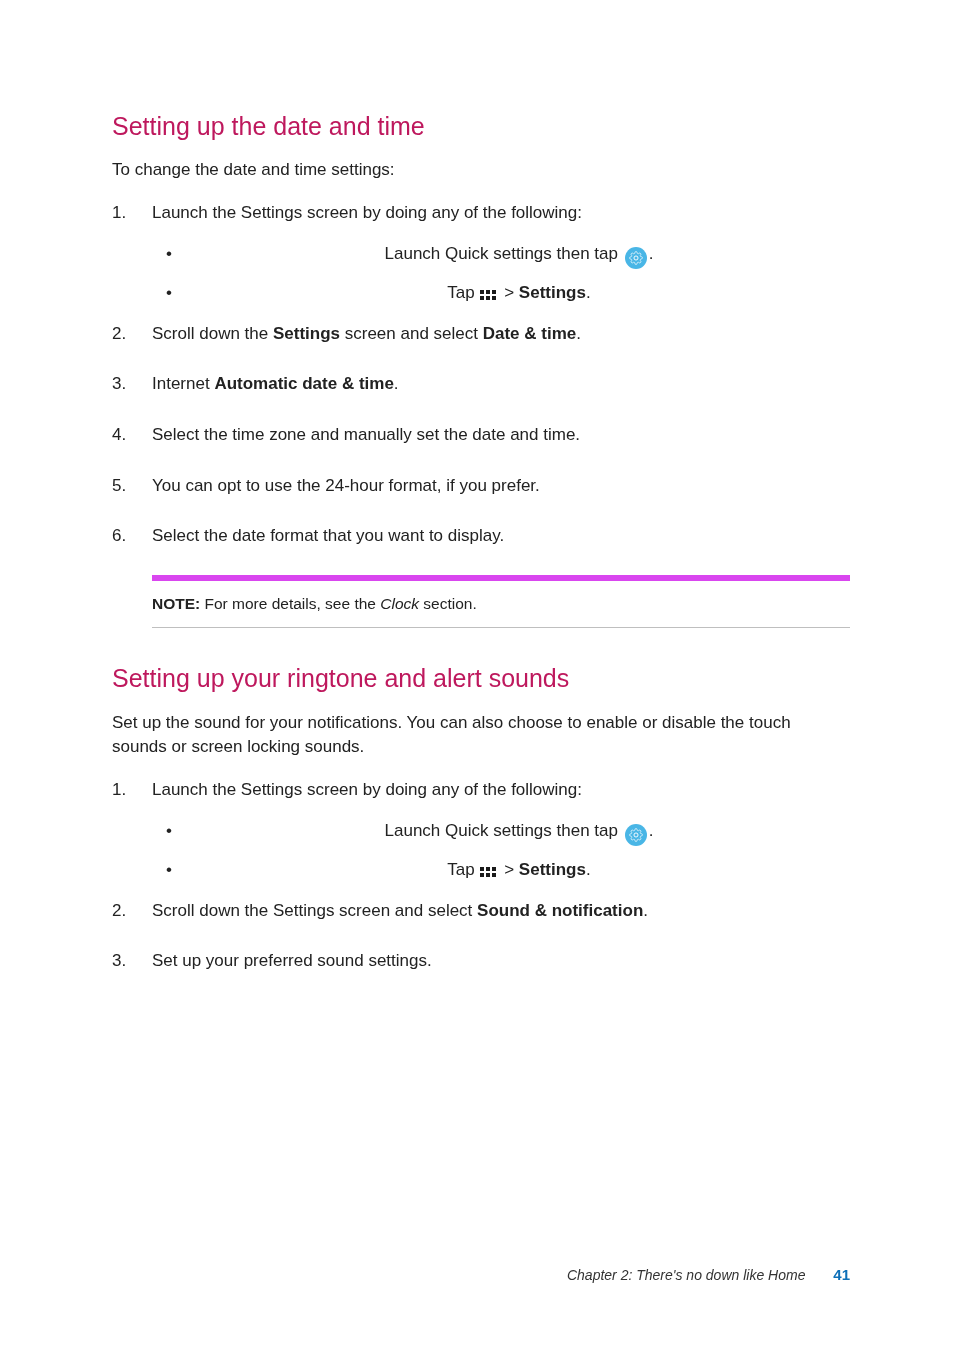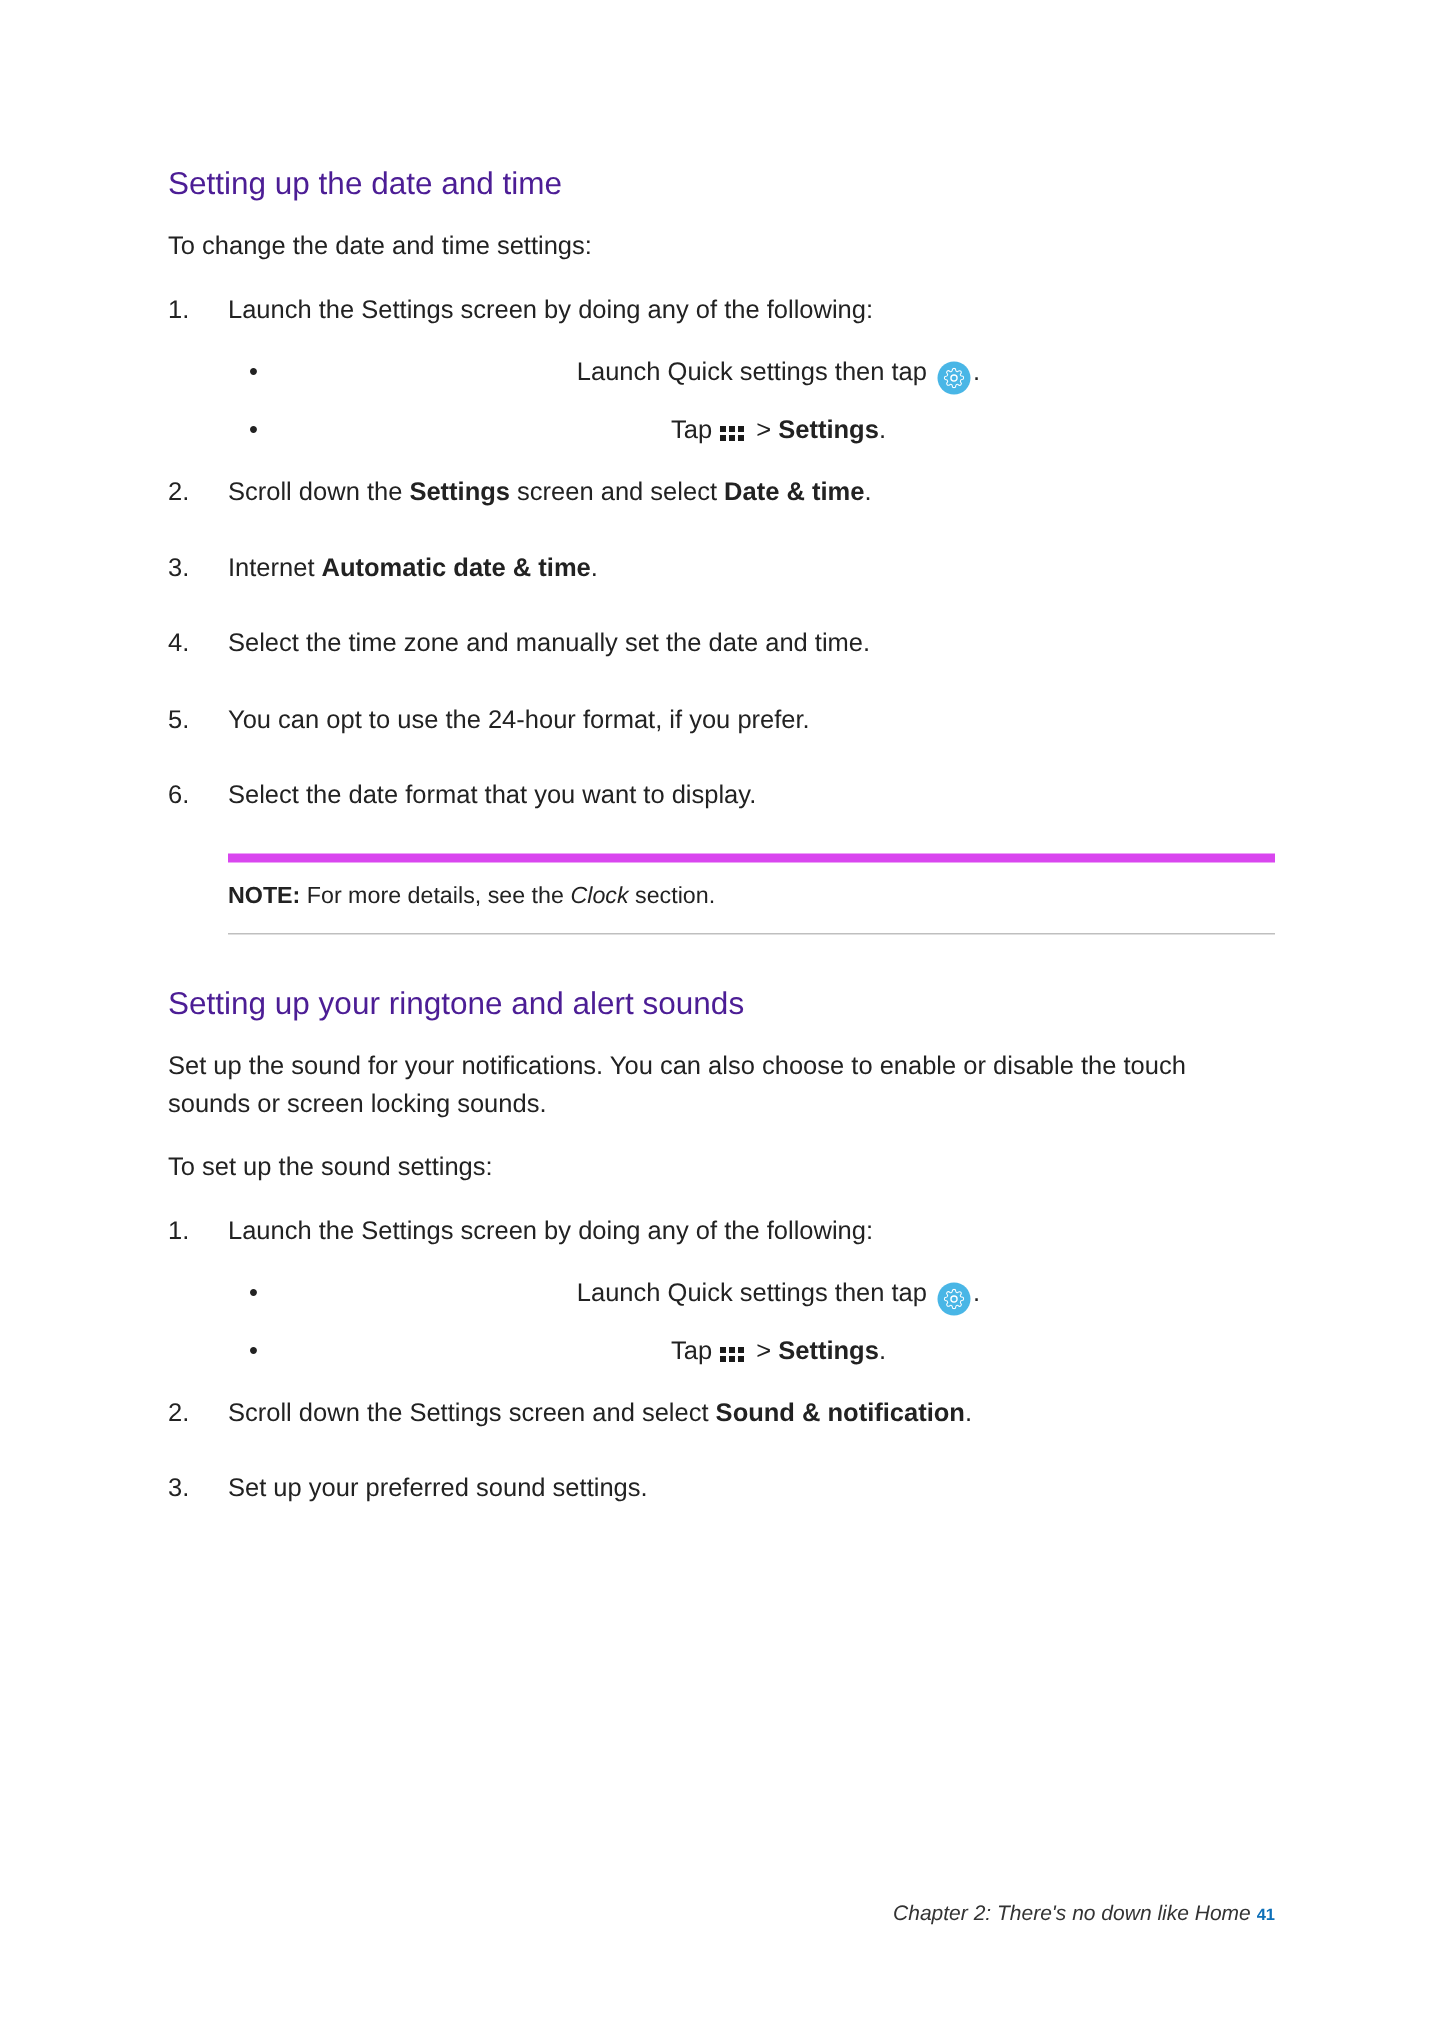--- a/index.html
+++ b/index.html
@@ -9,23 +9,23 @@
     font-size: 17px;
     line-height: 1.45;
     color: #222;
     background: #fff;
     position: relative;
   }
   .page {
     padding: 108px 104px 0 112px;
   }
   h2.section-heading {
-    color: #4c1d95;
+    color: #be185d;
     font-weight: 400;
-    font-size: 21px;
+    font-size: 25px;
     margin-bottom: 14px;
     margin-top: 0;
   }
   h2.section-heading.mt {
     margin-top: 32px;
   }
   p.body { margin-bottom: 18px; }
   ol.steps {
     list-style: none;
     counter-reset: step;
@@ -89,21 +89,21 @@
   }
   .note-box .nlabel { font-weight: 700; }
   .note-box .italic { font-style: italic; }
   .footer {
     position: absolute;
     bottom: 64px;
     right: 104px;
     font-size: 14px;
   }
   .footer .chapter { font-style: italic; color: #333; }
-  .footer .pnum { font-weight: 700; color: #0d6fb8; margin-left: 0; font-size: 11px; }
+  .footer .pnum { font-weight: 700; color: #0d6fb8; margin-left: 24px; font-size: 15px; }
   b { font-weight: 700; }
 </style>
 </head>
 <body>
 
 <div class="page">
 
   <h2 class="section-heading">Setting up the date and time</h2>
   <p class="body">To change the date and time settings:</p>
 
@@ -145,21 +145,20 @@
     <li>You can opt to use the 24-hour format, if you prefer.</li>
     <li>Select the date format that you want to display.</li>
   </ol>
 
   <div class="note-box">
     <span class="nlabel">NOTE:</span><span> For more details, see the </span><span class="italic">Clock</span><span> section.</span>
   </div>
 
   <h2 class="section-heading mt">Setting up your ringtone and alert sounds</h2>
   <p class="body">Set up the sound for your notifications. You can also choose to enable or disable the touch sounds or screen locking sounds.</p>
-  <p class="body">To set up the sound settings:</p>
 
   <ol class="steps">
     <li>
       <span>Launch the Settings screen by doing any of the following:</span>
       <ul class="sub">
         <li>
           <span>Launch Quick settings then tap </span><span class="gear-badge">
               <svg width="14" height="14" viewBox="0 0 24 24" fill="none">
                 <path d="M12 15.5A3.5 3.5 0 1 0 12 8.5a3.5 3.5 0 0 0 0 7z" stroke="#fff" stroke-width="1.6"></path>
                 <path d="M19.4 15a1.7 1.7 0 0 0 .34 1.87l.06.06a2 2 0 1 1-2.83 2.83l-.06-.06a1.7 1.7 0 0 0-1.87-.34 1.7 1.7 0 0 0-1.03 1.56V21a2 2 0 1 1-4 0v-.09A1.7 1.7 0 0 0 9 19.4a1.7 1.7 0 0 0-1.87.34l-.06.06a2 2 0 1 1-2.83-2.83l.06-.06A1.7 1.7 0 0 0 4.64 15a1.7 1.7 0 0 0-1.56-1.03H3a2 2 0 1 1 0-4h.09A1.7 1.7 0 0 0 4.6 9a1.7 1.7 0 0 0-.34-1.87l-.06-.06A2 2 0 1 1 7.03 4.24l.06.06A1.7 1.7 0 0 0 9 4.64 1.7 1.7 0 0 0 10.03 3.08V3a2 2 0 1 1 4 0v.09A1.7 1.7 0 0 0 15 4.6a1.7 1.7 0 0 0 1.87-.34l.06-.06a2 2 0 1 1 2.83 2.83l-.06.06A1.7 1.7 0 0 0 19.36 9c.14.34.46.6.84.66H21a2 2 0 1 1 0 4h-.09a1.7 1.7 0 0 0-1.51 1.34z" stroke="#fff" stroke-width="1.2"></path>

